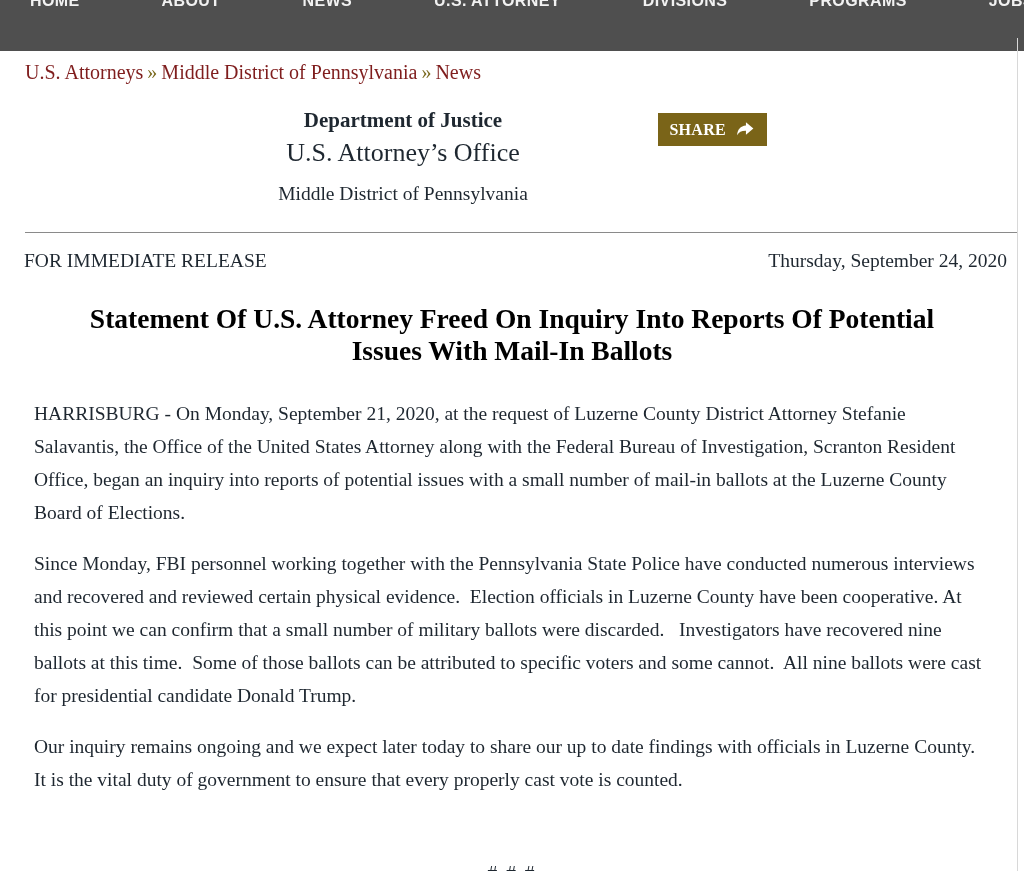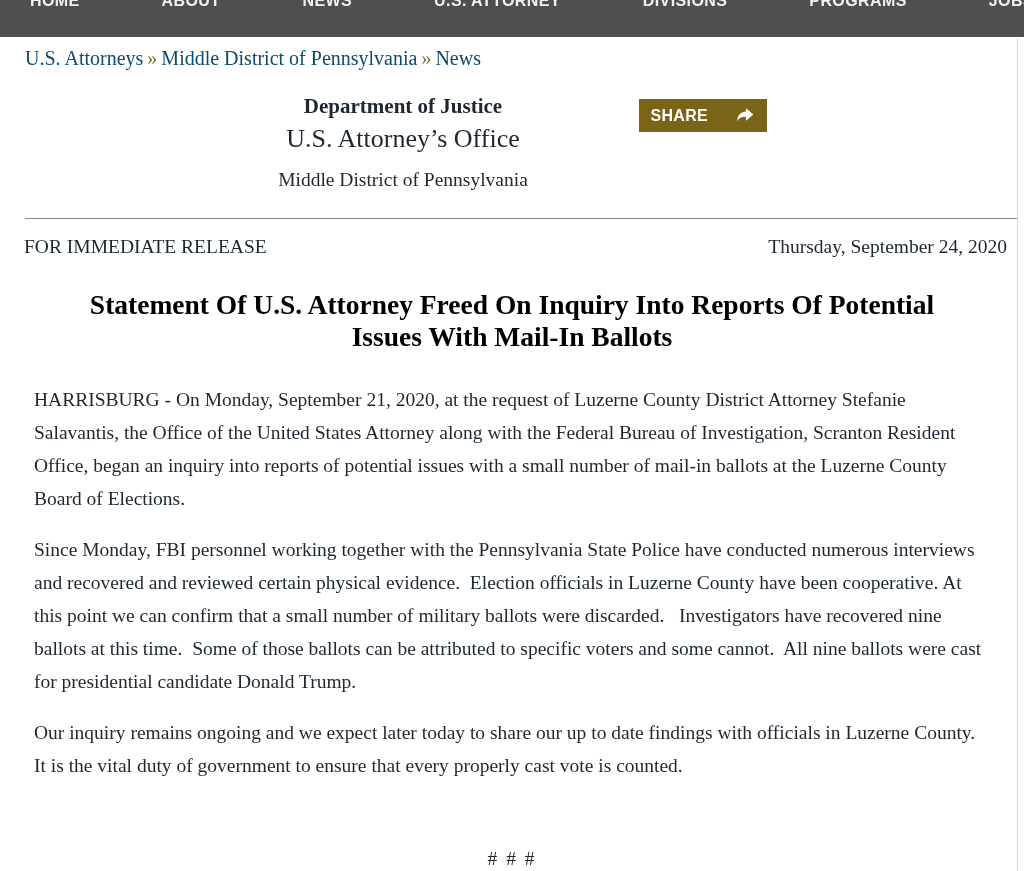--- a/index.html
+++ b/index.html
@@ -8,21 +8,21 @@
     width: 1024px; height: 871px;
     background: #ffffff;
     font-family: "Liberation Serif", serif;
     color: #1e2730;
     overflow: hidden;
     position: relative;
   }
 
   
   .navbar {
-    height: 37px;
+    height: 51px;
     background: #4f4f4f;
     overflow: hidden;
     position: relative;
     padding-left: 48px;
   }
   .nav-items {
     position: absolute;
     top: -7px; left: 0;
     display: flex;
     gap: 82px;
@@ -37,21 +37,21 @@
   }
   .nav-item { cursor: pointer; }
 
   
   .breadcrumb {
     margin: 9px 0 0 25px;
     font-size: 20px;
     color: #7b6a1f;
     line-height: 24px;
   }
-  .breadcrumb a { color: #0c4a6e; text-decoration: none; cursor: pointer; }
+  .breadcrumb a { color: #7f1d1d; text-decoration: none; cursor: pointer; }
   .crumb-sep { padding: 0 4px; }
 
   
   .masthead {
     position: relative;
     width: 806px;
     text-align: center;
   }
   .masthead .agency {
     margin-top: 24px;
@@ -70,27 +70,27 @@
     line-height: 23px;
   }
 
   .share-button {
     position: absolute;
     top: 5px; right: 39px;
     height: 33px;
     background: #7a6418;
     border: none;
     color: #ffffff;
-    font-family: Liberation Sans, sans-serif;
+    font-family: Liberation Serif, serif;
     font-weight: bold;
     font-size: 16px;
     letter-spacing: 0.3px;
     display: flex;
     align-items: center;
-    gap: 27px;
+    gap: 9px;
     padding: 0 11px;
     cursor: pointer;
   }
   .share-button svg { display: block; }
 
   
   .divider-top {
     border: none;
     border-top: 1px solid #8a8a8a;
     margin: 27px 7px 0 25px;

